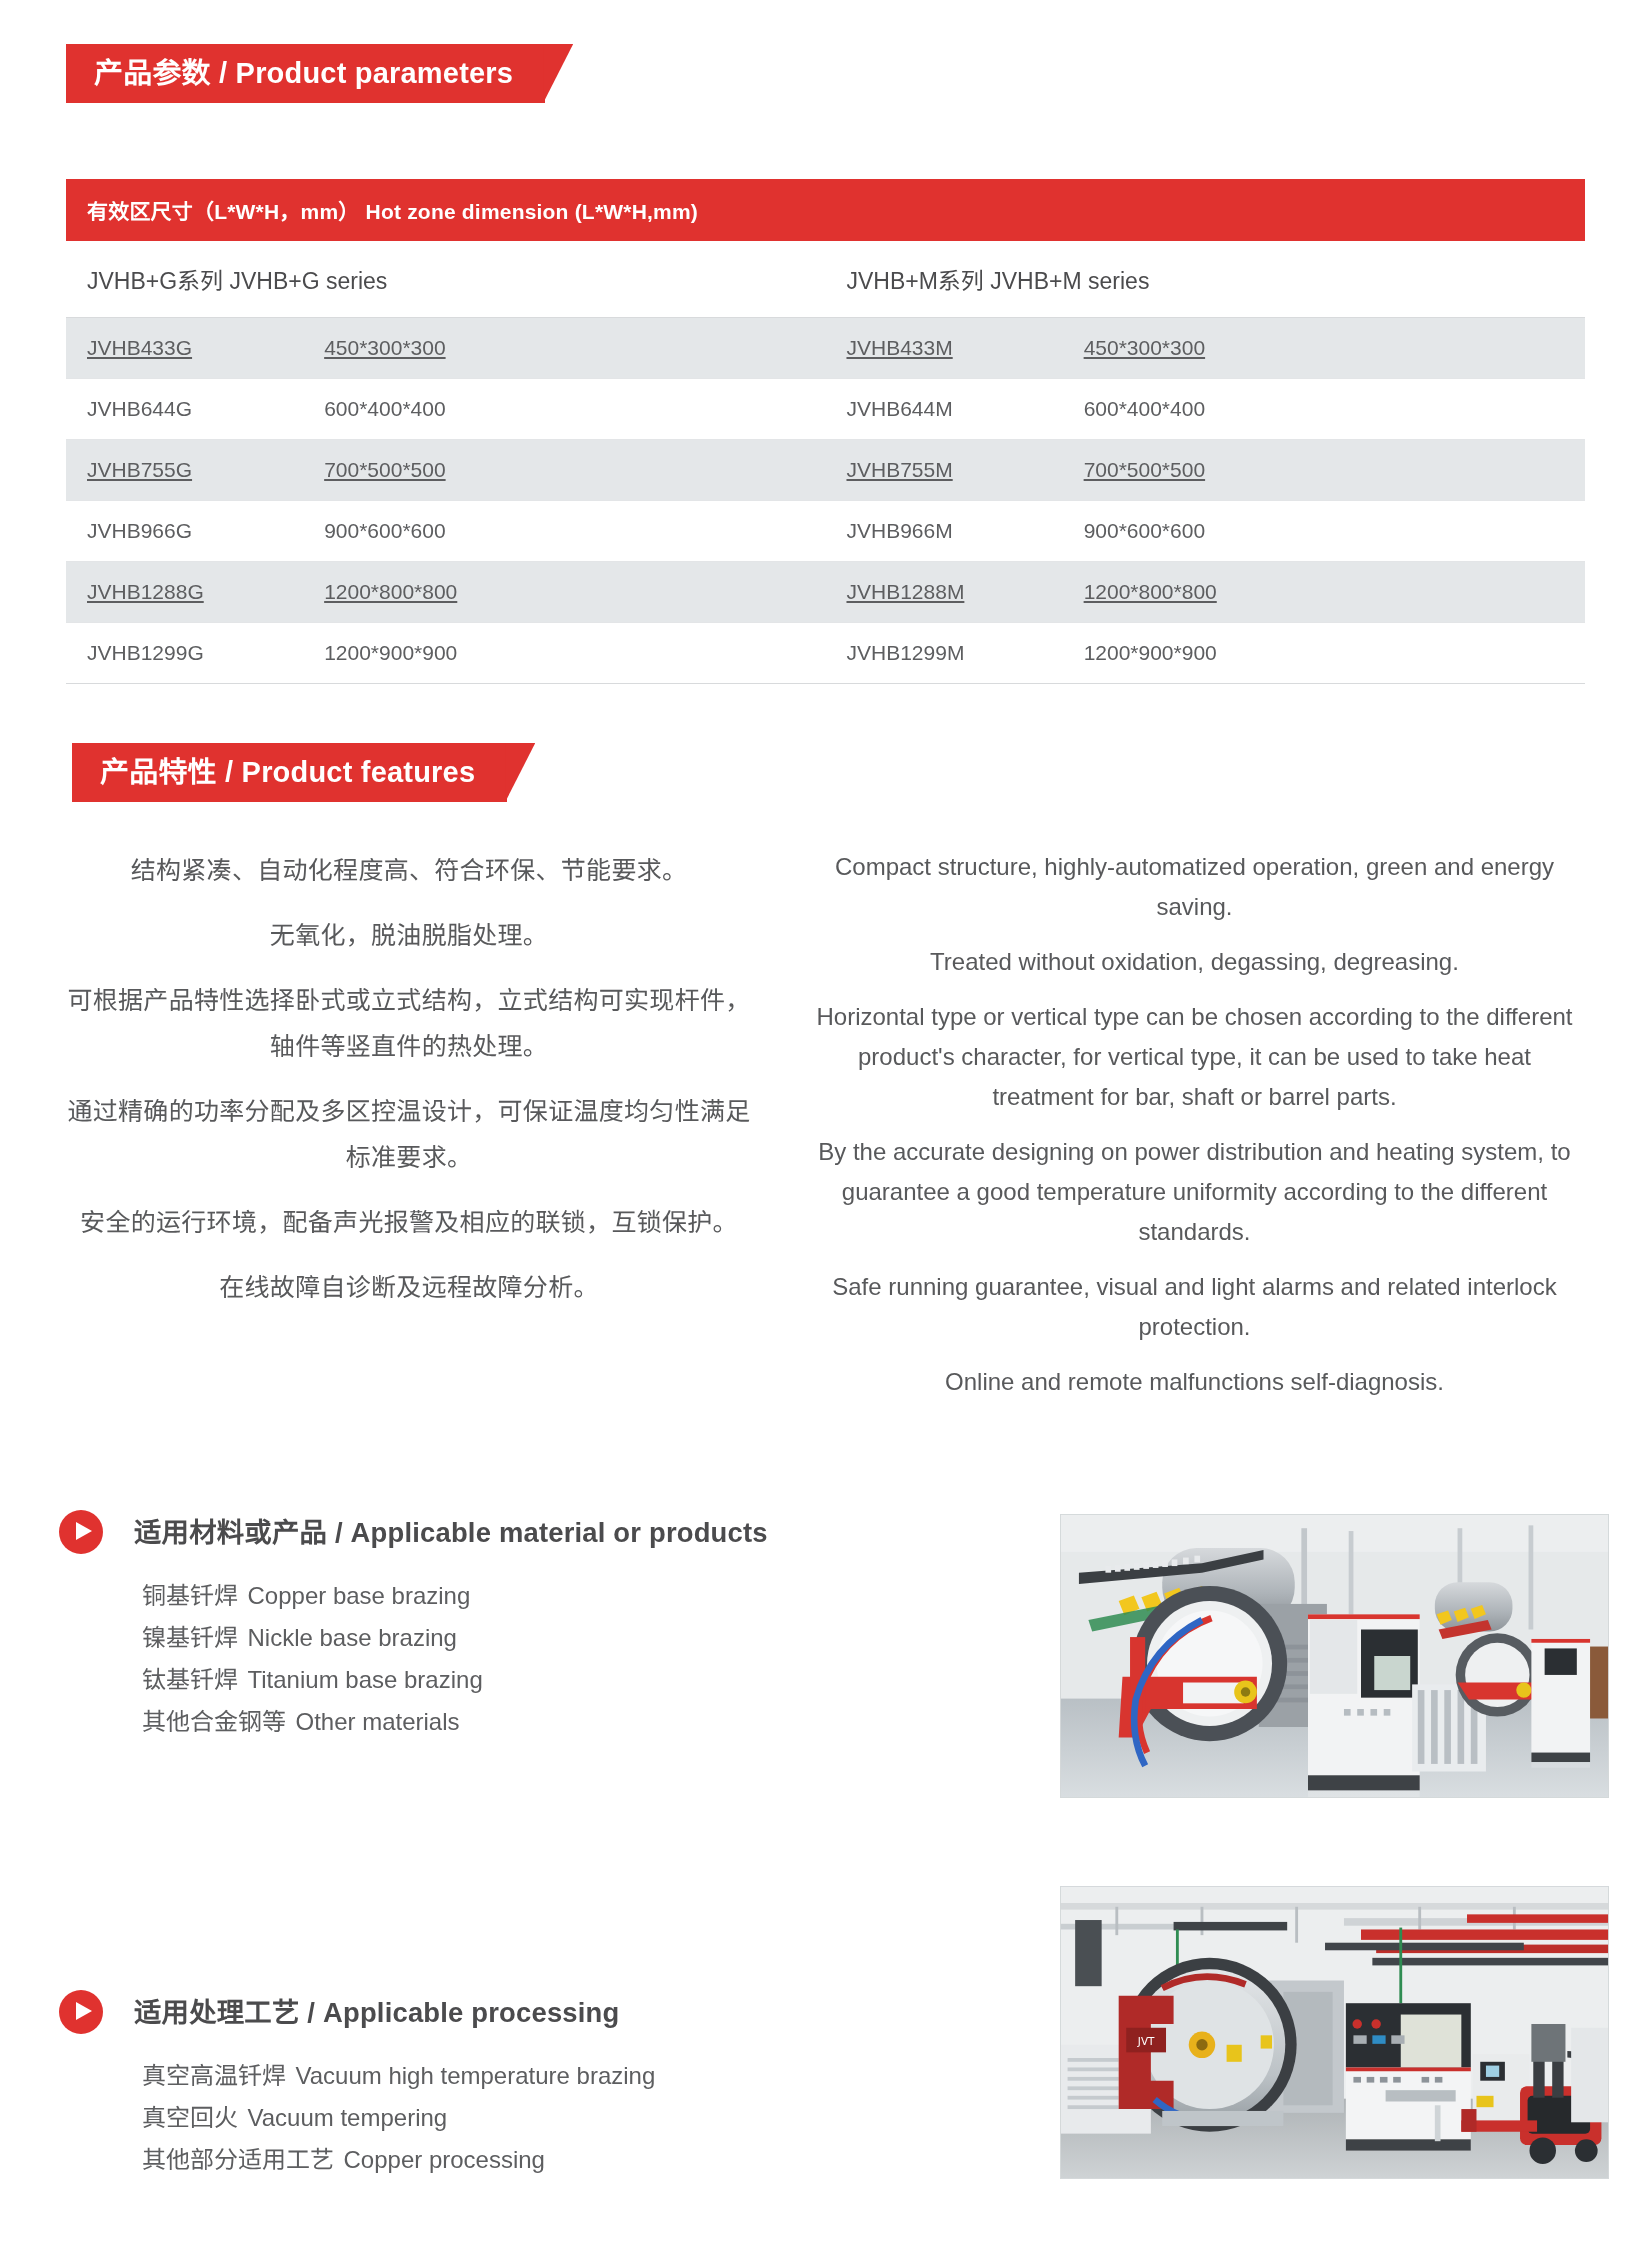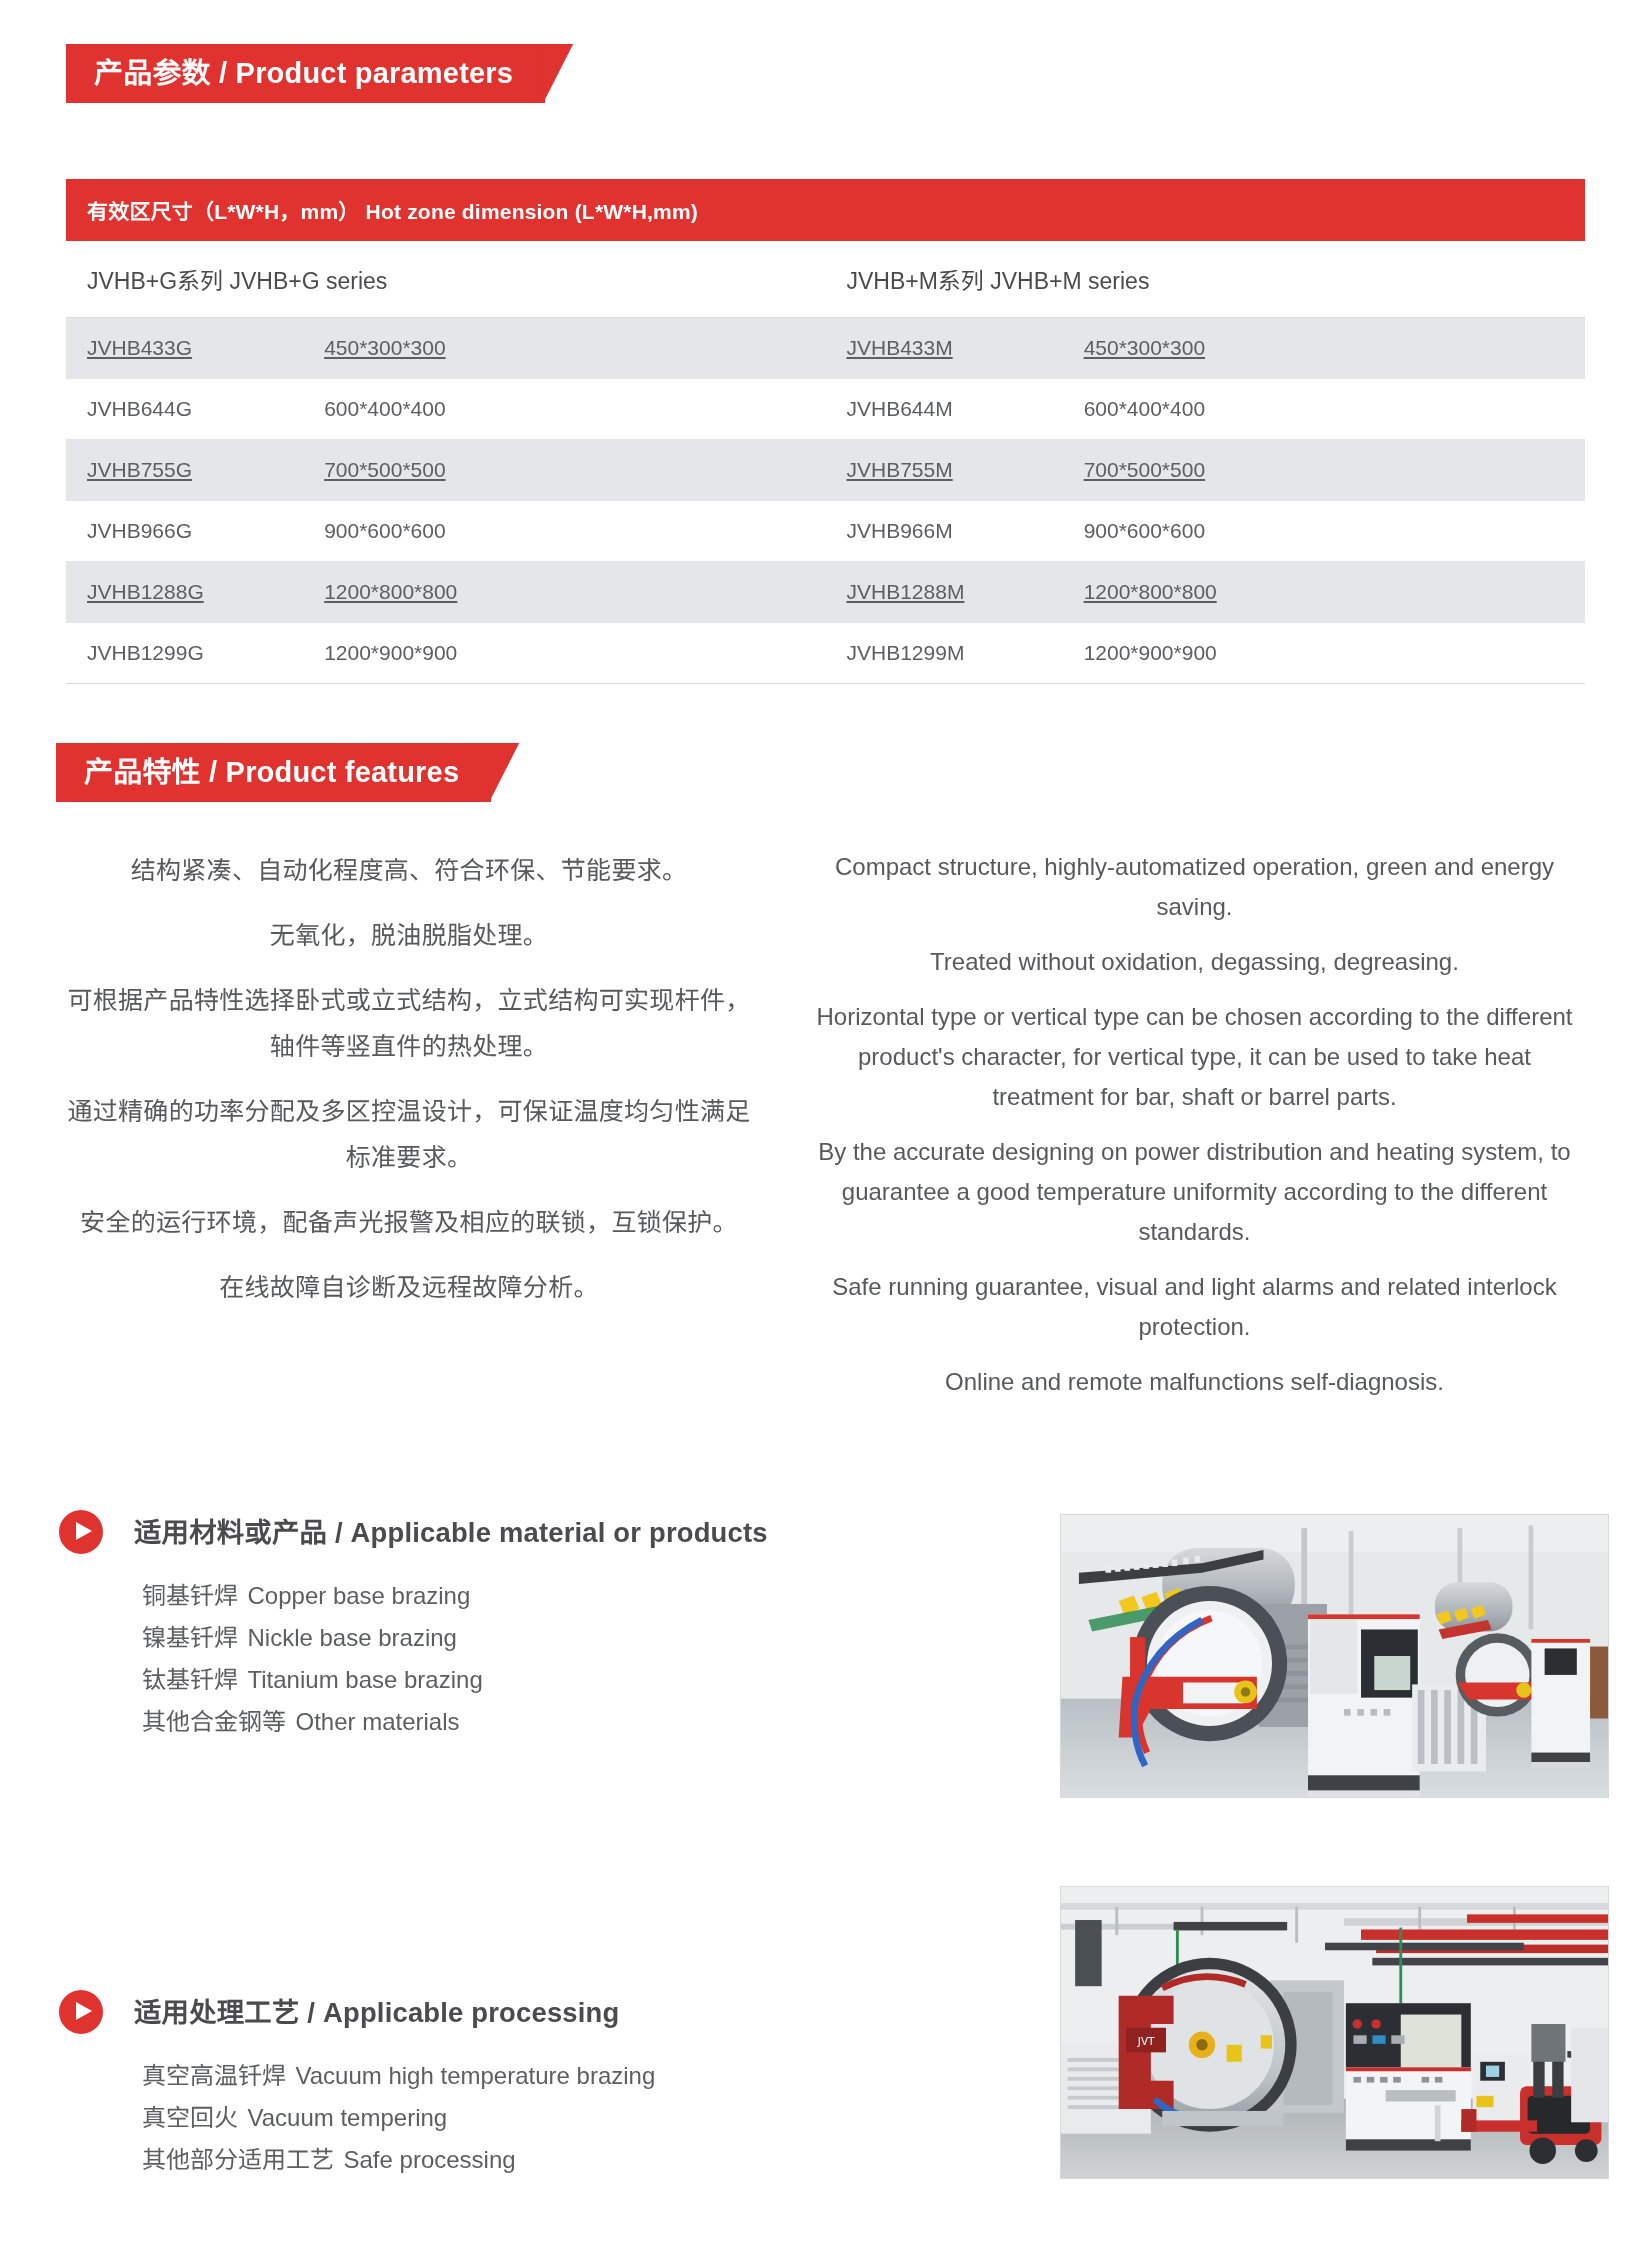--- a/index.html
+++ b/index.html
@@ -41,21 +41,21 @@
     top: 0;
     right: -28px;
     width: 30px;
     height: 59px;
     background: #e0322f;
     clip-path: polygon(0 0, 100% 0, 0 100%);
   }
   .banner-en { font-weight: bold; }
 
   #banner-params { position: absolute; left: 66px; top: 44px; }
-  #banner-features { position: absolute; left: 56px; top: 743px; }
+  #banner-features { position: absolute; left: 72px; top: 743px; }
 
   
   .param-table {
     position: absolute;
     left: 66px;
     top: 179px;
     width: 1519px;
     border-collapse: collapse;
     font-size: 20.3px;
   }
@@ -393,21 +393,21 @@
   </div>
 
   <div class="bullet-section" id="sec-processing">
     <div class="bullet-head">
       <span class="play-icon"></span>
       <span class="bullet-title"><span>适用处理工艺</span><span> / </span><span>Applicable processing</span></span>
     </div>
     <div class="bullet-list">
       <div class="bullet-item"><span class="cn">真空高温钎焊</span><span class="en">Vacuum high temperature brazing</span></div>
       <div class="bullet-item"><span class="cn">真空回火</span><span class="en">Vacuum tempering</span></div>
-      <div class="bullet-item"><span class="cn">其他部分适用工艺</span><span class="en">Safe processing</span></div>
+      <div class="bullet-item"><span class="cn">其他部分适用工艺</span><span class="en">Copper processing</span></div>
     </div>
   </div>
 
   <div class="photo" id="photo-processing">
     <svg viewBox="0 0 580 310" preserveAspectRatio="none">
       <defs>
         <linearGradient id="flrB" x1="0" y1="0" x2="0" y2="1">
           <stop offset="0%" stop-color="#aeb3b6"></stop>
             <stop offset="100%" stop-color="#cfd3d5"></stop>
         </linearGradient>

